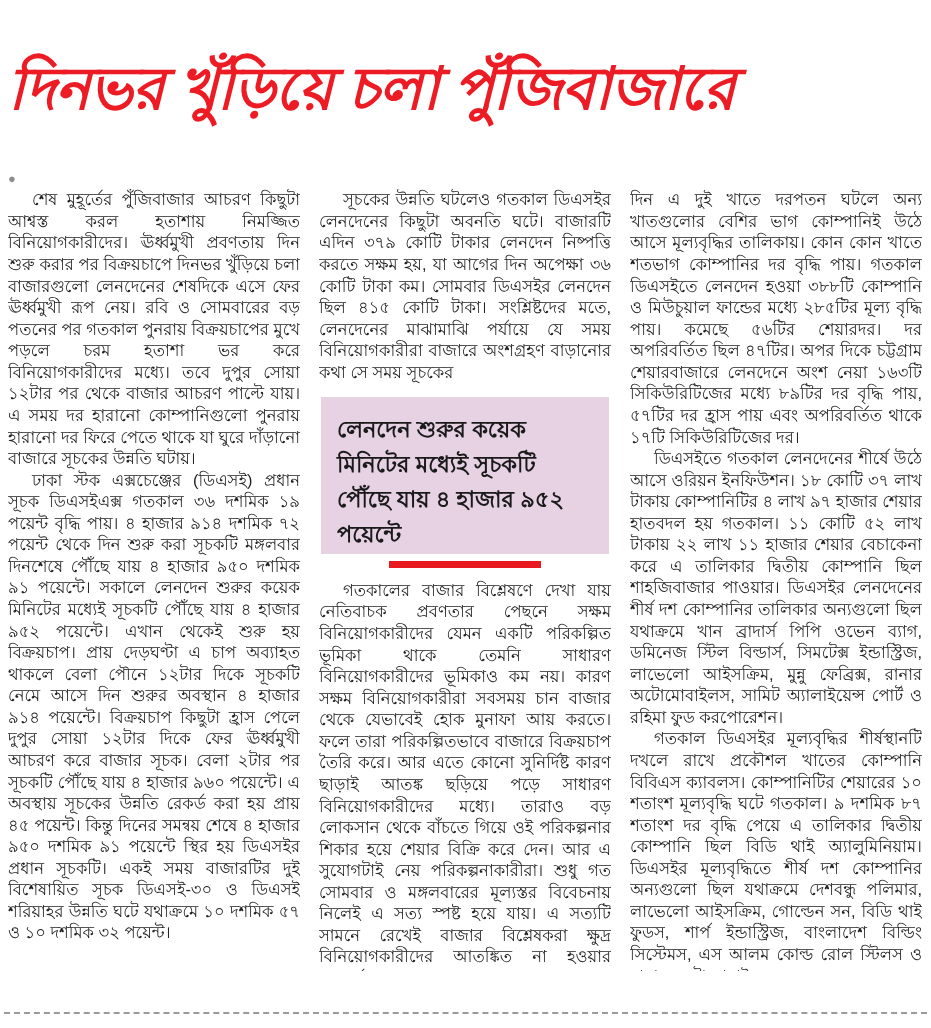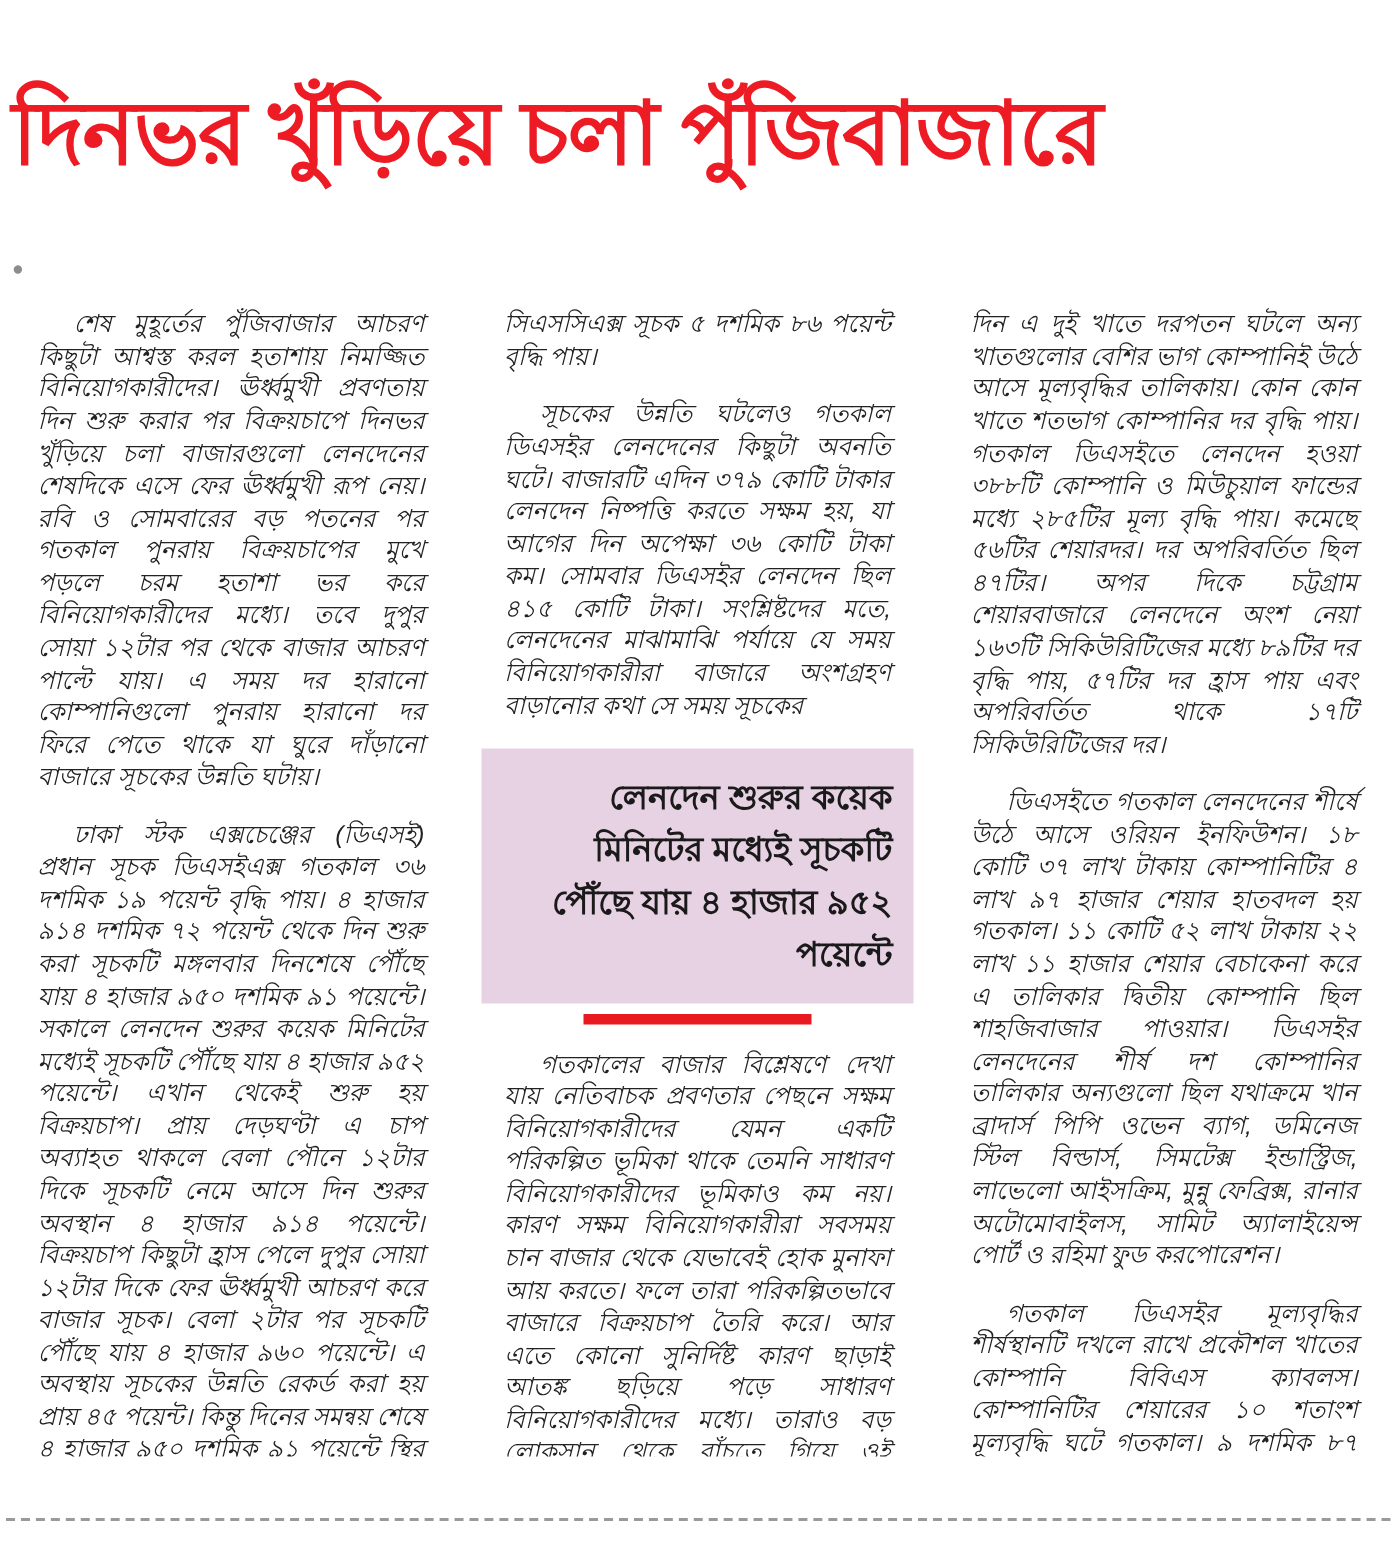--- a/index.html
+++ b/index.html
@@ -13,21 +13,21 @@
   }
   
   .headline{
     padding:6px 10px 0 8px;
     color:#ed1c24;
     font-weight:bold;
     font-size:59px;
     line-height:1.48;
     letter-spacing:-1px;
   }
-  .headline .hl-line{display:block;white-space:nowrap;}
+  .headline .hl-line{display:block;white-space:nowrap;font-style:italic;}
   
   .byline{
     margin:8px 0 2px 8px;
     font-size:17.5px;
     font-weight:bold;
     color:#111;
     display:flex;align-items:center;gap:6px;
   }
   .byline .bullet{color:#8d8d8d;font-size:13px;line-height:1;}
   
@@ -40,32 +40,32 @@
   }
   .col{
     flex:1 1 0;
     min-width:0;
     font-size:16.4px;
     line-height:1.315;
     text-align:justify;
     color:#222;
     overflow:hidden;
   }
-  .col p{margin:17px;text-indent:24px;font-style:italic;}
+  .col p{margin:0;text-indent:24px;}
   .col p.cont{text-indent:0;}
   
   .pull-quote{
     background:#e7d2e4;
     margin:14px 2px 0 2px;
-    padding:16px 14px 14px 16px;
+    padding:16px 14px 1px 16px;
     font-size:22.5px;
     font-weight:bold;
     line-height:1.55;
     color:#1a1a1a;
-    text-align:right;
+    text-align:left;
   }
   .quote-bar{
     width:152px;height:7px;
     background:#e8191f;
     margin:7px auto 12px auto;
   }
   
   .bottom-rule{
     position:absolute;
     left:4px;right:4px;
@@ -88,21 +88,20 @@
 
   <div class="cols">
 
     <div class="col">
       <p>শেষ মুহূর্তের পুঁজিবাজার আচরণ কিছুটা আশ্বস্ত করল হতাশায় নিমজ্জিত বিনিয়োগকারীদের। ঊর্ধ্বমুখী প্রবণতায় দিন শুরু করার পর বিক্রয়চাপে দিনভর খুঁড়িয়ে চলা বাজারগুলো লেনদেনের শেষদিকে এসে ফের ঊর্ধ্বমুখী রূপ নেয়। রবি ও সোমবারের বড় পতনের পর গতকাল পুনরায় বিক্রয়চাপের মুখে পড়লে চরম হতাশা ভর করে বিনিয়োগকারীদের মধ্যে। তবে দুপুর সোয়া ১২টার পর থেকে বাজার আচরণ পাল্টে যায়। এ সময় দর হারানো কোম্পানিগুলো পুনরায় হারানো দর ফিরে পেতে থাকে যা ঘুরে দাঁড়ানো বাজারে সূচকের উন্নতি ঘটায়।</p>
       <p>ঢাকা স্টক এক্সচেঞ্জের (ডিএসই) প্রধান সূচক ডিএসইএক্স গতকাল ৩৬ দশমিক ১৯ পয়েন্ট বৃদ্ধি পায়। ৪ হাজার ৯১৪ দশমিক ৭২ পয়েন্ট থেকে দিন শুরু করা সূচকটি মঙ্গলবার দিনশেষে পৌঁছে যায় ৪ হাজার ৯৫০ দশমিক ৯১ পয়েন্টে। সকালে লেনদেন শুরুর কয়েক মিনিটের মধ্যেই সূচকটি পৌঁছে যায় ৪ হাজার ৯৫২ পয়েন্টে। এখান থেকেই শুরু হয় বিক্রয়চাপ। প্রায় দেড়ঘণ্টা এ চাপ অব্যাহত থাকলে বেলা পৌনে ১২টার দিকে সূচকটি নেমে আসে দিন শুরুর অবস্থান ৪ হাজার ৯১৪ পয়েন্টে। বিক্রয়চাপ কিছুটা হ্রাস পেলে দুপুর সোয়া ১২টার দিকে ফের ঊর্ধ্বমুখী আচরণ করে বাজার সূচক। বেলা ২টার পর সূচকটি পৌঁছে যায় ৪ হাজার ৯৬০ পয়েন্টে। এ অবস্থায় সূচকের উন্নতি রেকর্ড করা হয় প্রায় ৪৫ পয়েন্ট। কিন্তু দিনের সমন্বয় শেষে ৪ হাজার ৯৫০ দশমিক ৯১ পয়েন্টে স্থির হয় ডিএসইর প্রধান সূচকটি। একই সময় বাজারটির দুই বিশেষায়িত সূচক ডিএসই-৩০ ও ডিএসই শরিয়াহর উন্নতি ঘটে যথাক্রমে ১০ দশমিক ৫৭ ও ১০ দশমিক ৩২ পয়েন্ট।</p>
 
     </div>
 
     <div class="col">
-      <p class="cont">সিএসসিএক্স সূচক ৫ দশমিক ৮৬ পয়েন্ট বৃদ্ধি পায়।</p>
       <p>সূচকের উন্নতি ঘটলেও গতকাল ডিএসইর লেনদেনের কিছুটা অবনতি ঘটে। বাজারটি এদিন ৩৭৯ কোটি টাকার লেনদেন নিষ্পত্তি করতে সক্ষম হয়, যা আগের দিন অপেক্ষা ৩৬ কোটি টাকা কম। সোমবার ডিএসইর লেনদেন ছিল ৪১৫ কোটি টাকা। সংশ্লিষ্টদের মতে, লেনদেনের মাঝামাঝি পর্যায়ে যে সময় বিনিয়োগকারীরা বাজারে অংশগ্রহণ বাড়ানোর কথা সে সময় সূচকের</p>
 
       <div class="pull-quote">
         <span>লেনদেন শুরুর কয়েক মিনিটের মধ্যেই সূচকটি পৌঁছে যায় ৪ হাজার ৯৫২ পয়েন্টে</span>
       </div>
       <div class="quote-bar"></div>
 
       <p>গতকালের বাজার বিশ্লেষণে দেখা যায় নেতিবাচক প্রবণতার পেছনে সক্ষম বিনিয়োগকারীদের যেমন একটি পরিকল্পিত ভূমিকা থাকে তেমনি সাধারণ বিনিয়োগকারীদের ভূমিকাও কম নয়। কারণ সক্ষম বিনিয়োগকারীরা সবসময় চান বাজার থেকে যেভাবেই হোক মুনাফা আয় করতে। ফলে তারা পরিকল্পিতভাবে বাজারে বিক্রয়চাপ তৈরি করে। আর এতে কোনো সুনির্দিষ্ট কারণ ছাড়াই আতঙ্ক ছড়িয়ে পড়ে সাধারণ বিনিয়োগকারীদের মধ্যে। তারাও বড় লোকসান থেকে বাঁচতে গিয়ে ওই পরিকল্পনার শিকার হয়ে শেয়ার বিক্রি করে দেন। আর এ সুযোগটাই নেয় পরিকল্পনাকারীরা। শুধু গত সোমবার ও মঙ্গলবারের মূল্যস্তর বিবেচনায় নিলেই এ সত্য স্পষ্ট হয়ে যায়। এ সত্যটি সামনে রেখেই বাজার বিশ্লেষকরা ক্ষুদ্র বিনিয়োগকারীদের আতঙ্কিত না হওয়ার পরামর্শ দেন।</p>
 
     </div>

